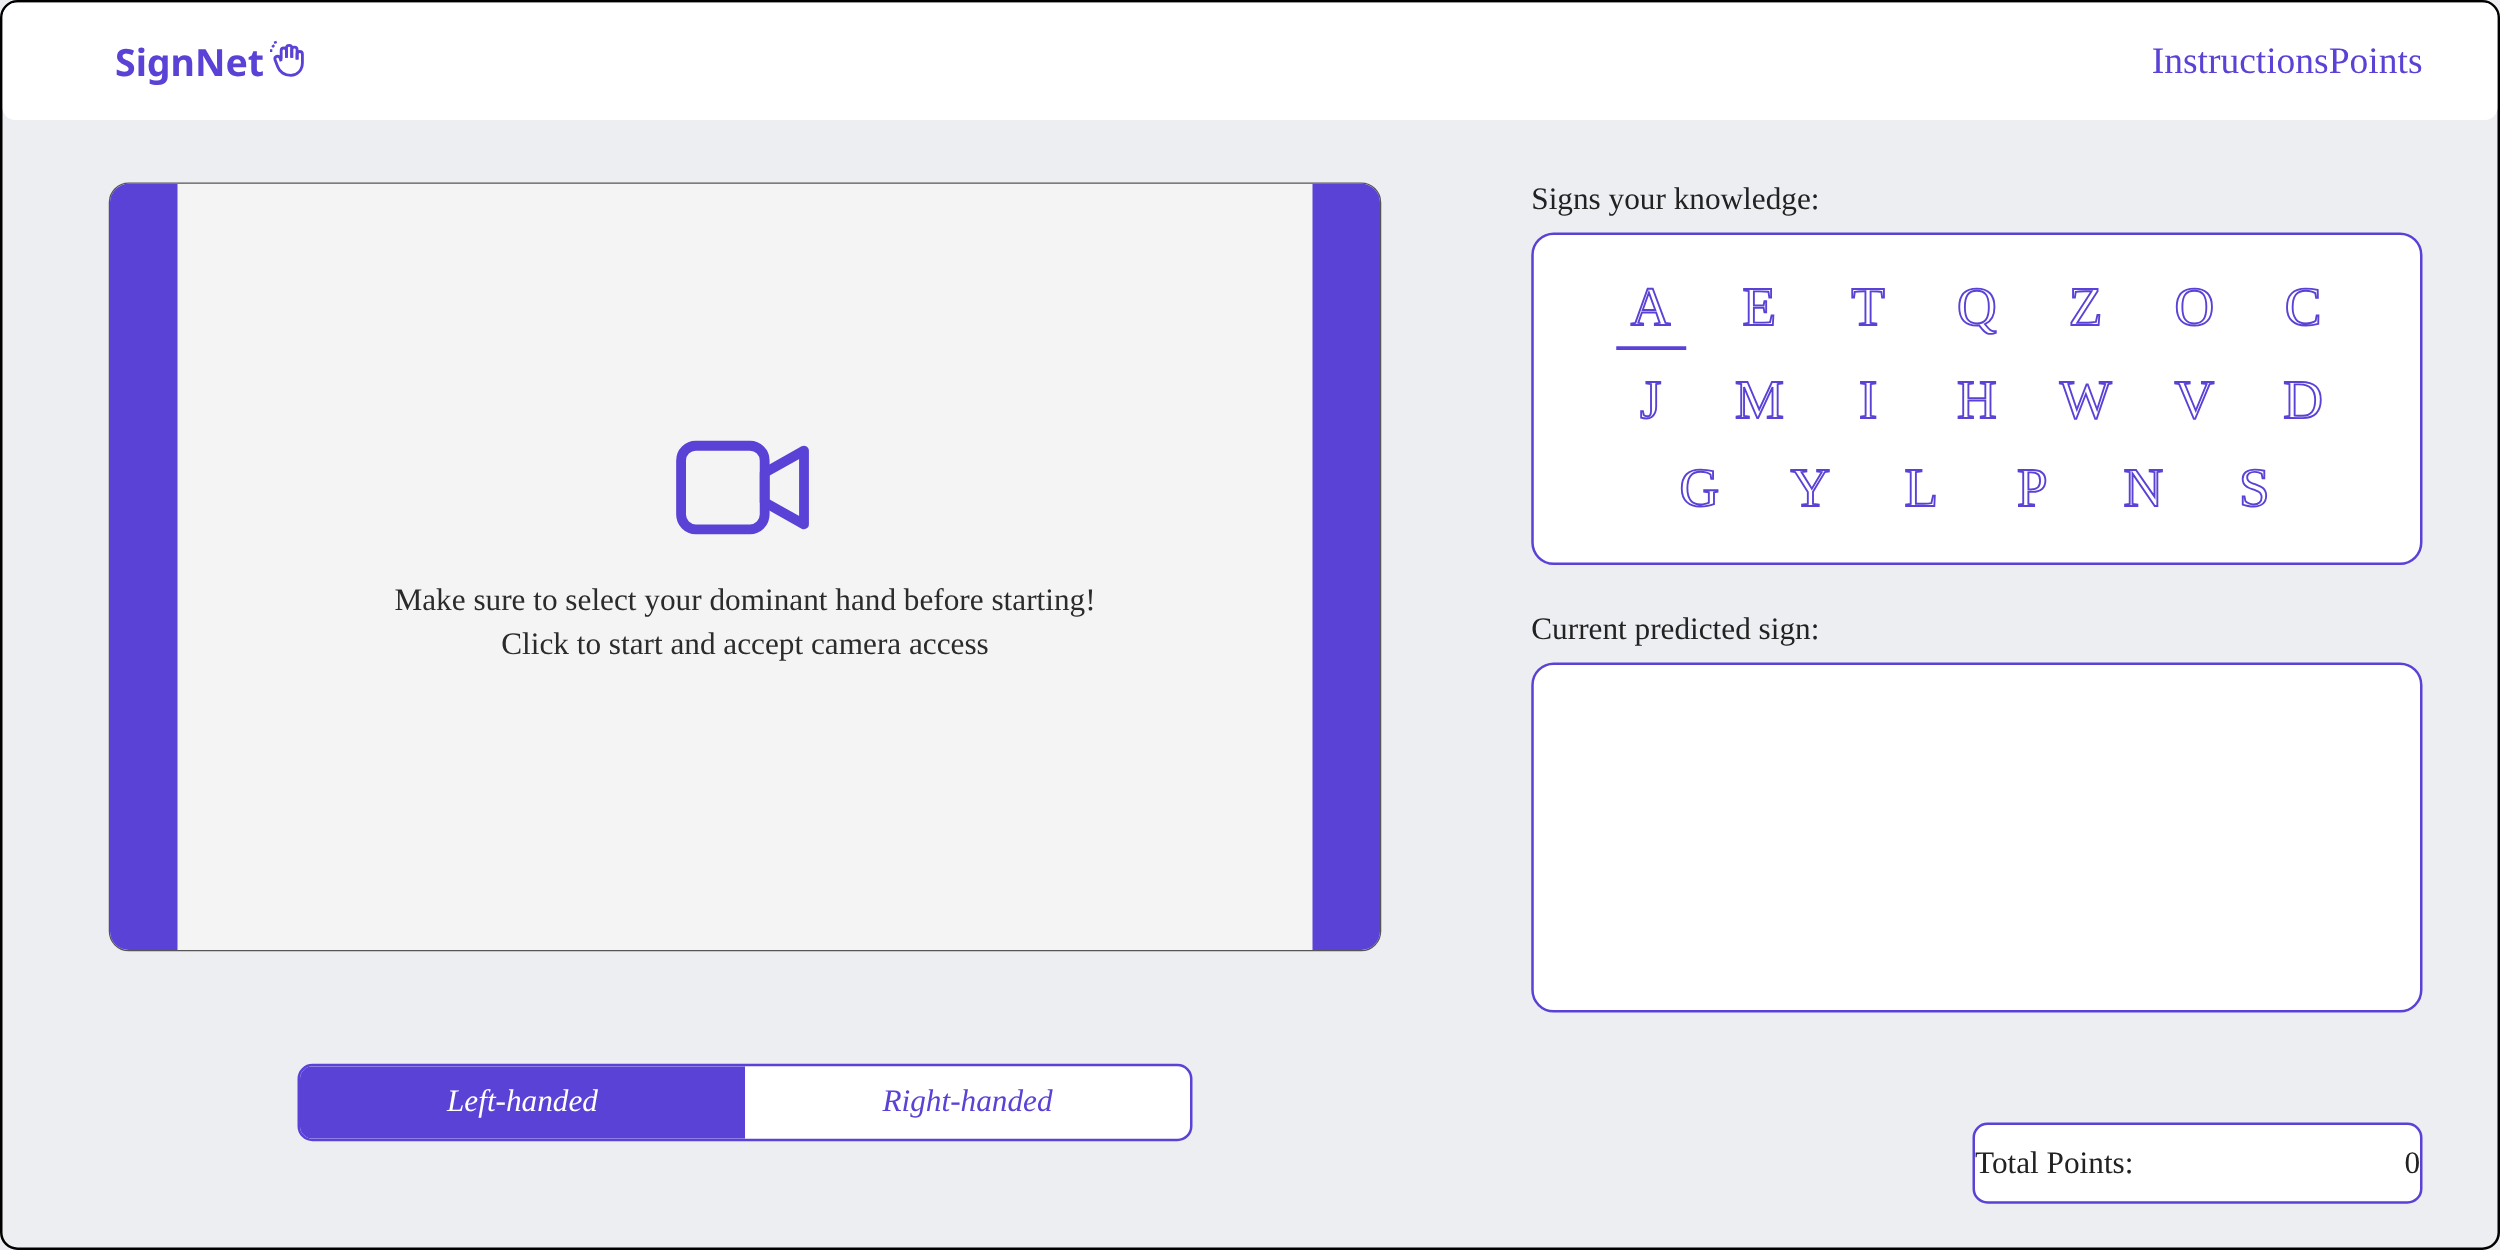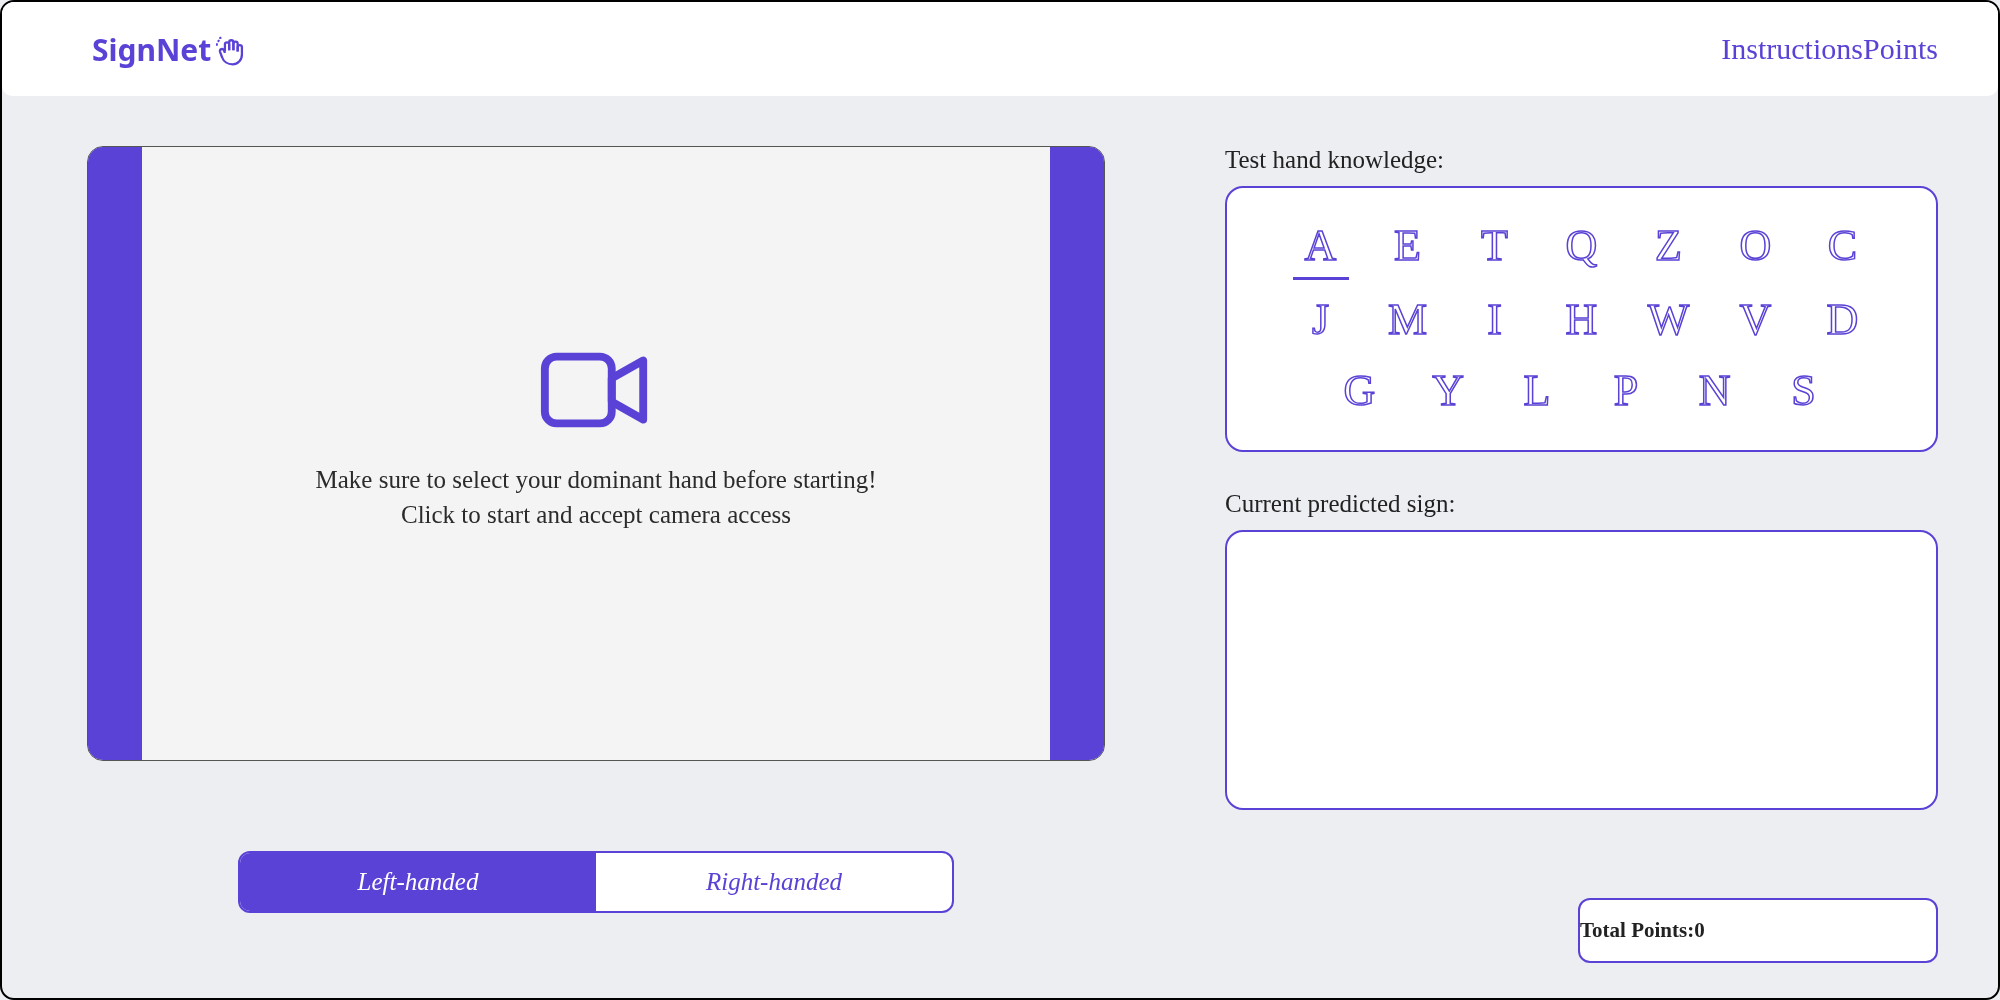--- a/index.html
+++ b/index.html
@@ -18,21 +18,21 @@
     height: 94px;
     display: flex;
     align-items: center;
     justify-content: space-between;
     padding: 0 60px 0 90px;
     border-bottom-left-radius: 10px;
     border-bottom-right-radius: 10px;
   }
   .logo {
     display: flex;
-    align-items: flex-end;
+    align-items: center;
     gap: 4px;
     color: #5a42d6;
     font-weight: 700;
     font-size: 30px;
     font-family: -apple-system, 'Segoe UI', system-ui, sans-serif;
   }
   .logo svg { width: 34px; height: 34px; }
   .nav { display: flex; }
   .nav a {
     color: #5a42d6;
@@ -139,24 +139,24 @@
     position: absolute;
     right: 60px;
     bottom: 35px;
     width: 360px;
     height: 65px;
     border: 2px solid #5a42d6;
     border-radius: 12px;
     background: #fff;
     display: flex;
     align-items: center;
-    justify-content: flex-start;
-    font-size: 21px;
+    justify-content: space-between;
+    font-size: 25px;
     color: #222;
-    font-weight: 700;
+    font-weight: 400;
   }
 </style>
 </head>
 <body>
 
 <div class="header">
   <div class="logo">
     <span>SignNet</span>
     <svg viewBox="0 0 24 24" fill="none" stroke="#5a42d6" stroke-width="1.6">
       <path d="M7 11V6a1.5 1.5 0 013 0v4"></path>
@@ -186,21 +186,21 @@
         <div>Click to start and accept camera access</div>
       </div>
     </div>
     <div class="hand-toggle">
       <div class="active">Left-handed</div>
       <div class="inactive">Right-handed</div>
     </div>
   </div>
 
   <div class="right-col">
-    <div class="panel-label">Test hand knowledge:</div>
+    <div class="panel-label">Signs your knowledge:</div>
     <div class="letters-box">
       <div class="letters-row">
         <span class="letter selected">A</span>
         <span class="letter">E</span>
         <span class="letter">T</span>
         <span class="letter">Q</span>
         <span class="letter">Z</span>
         <span class="letter">O</span>
         <span class="letter">C</span>
       </div>

